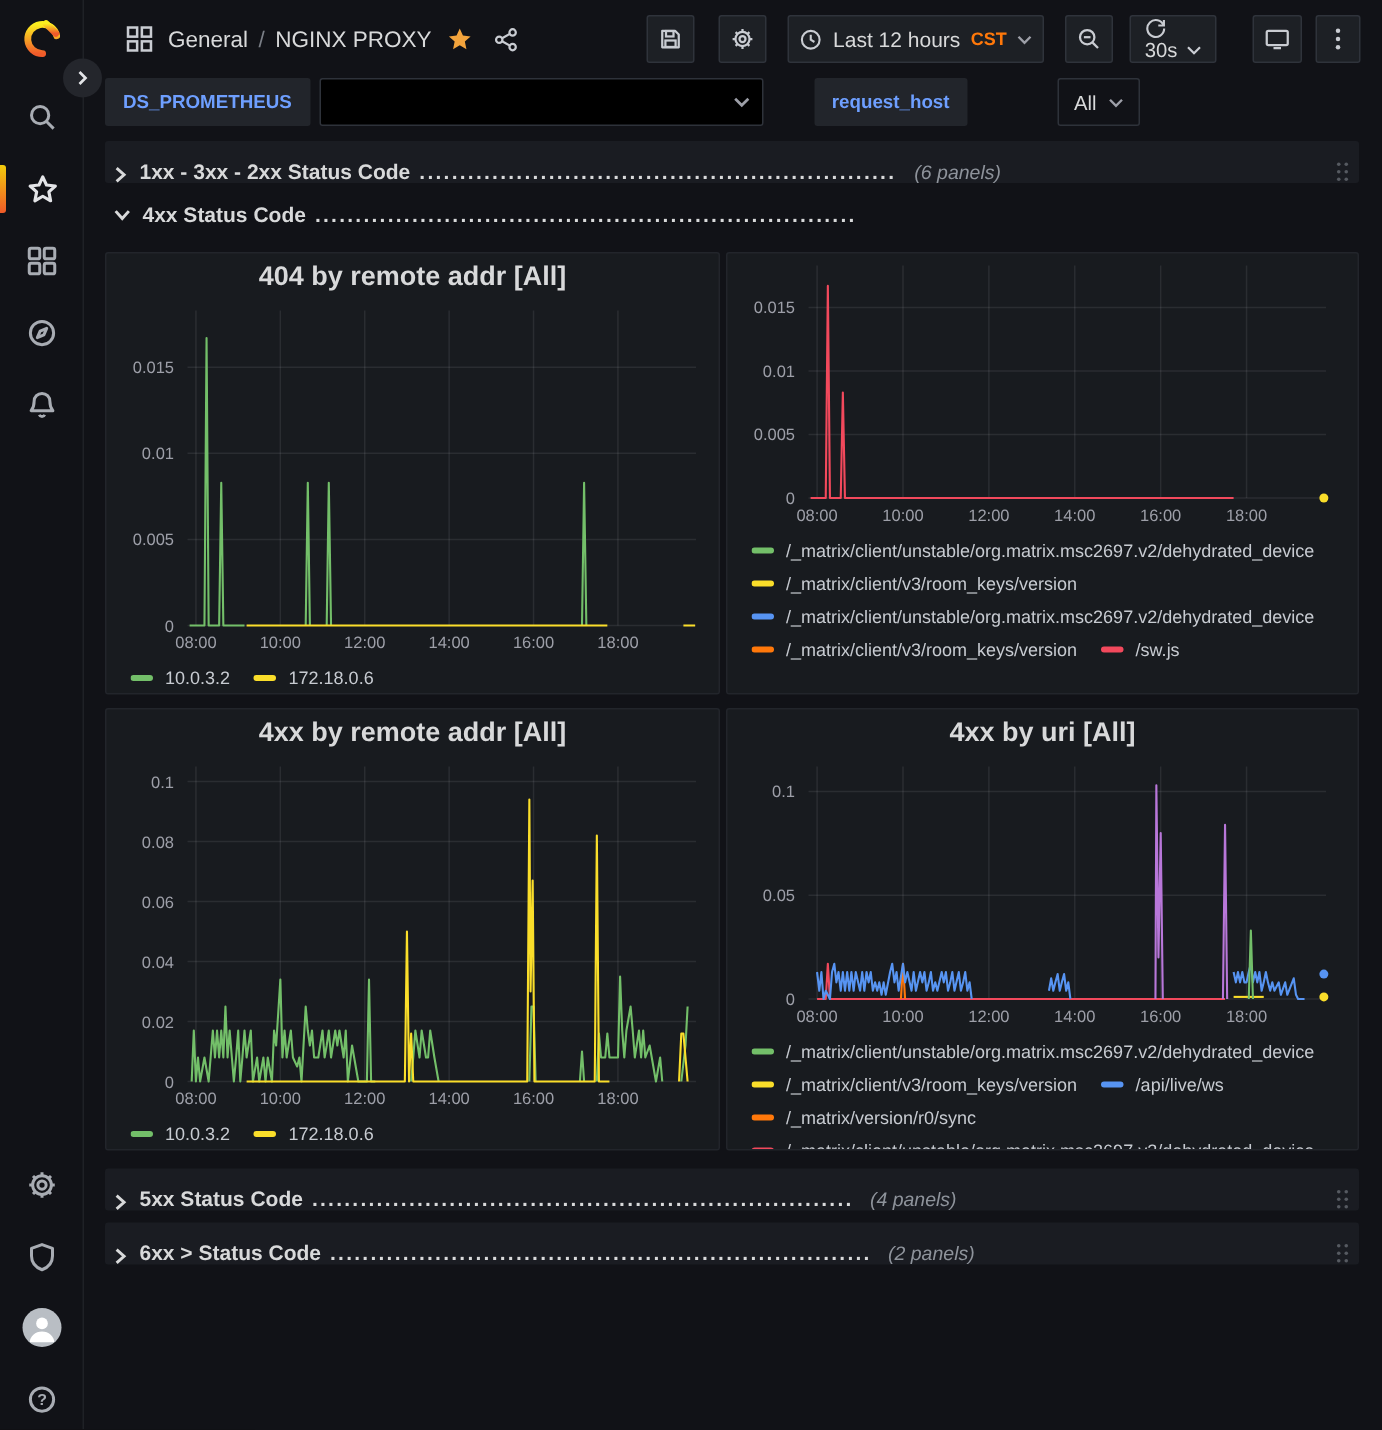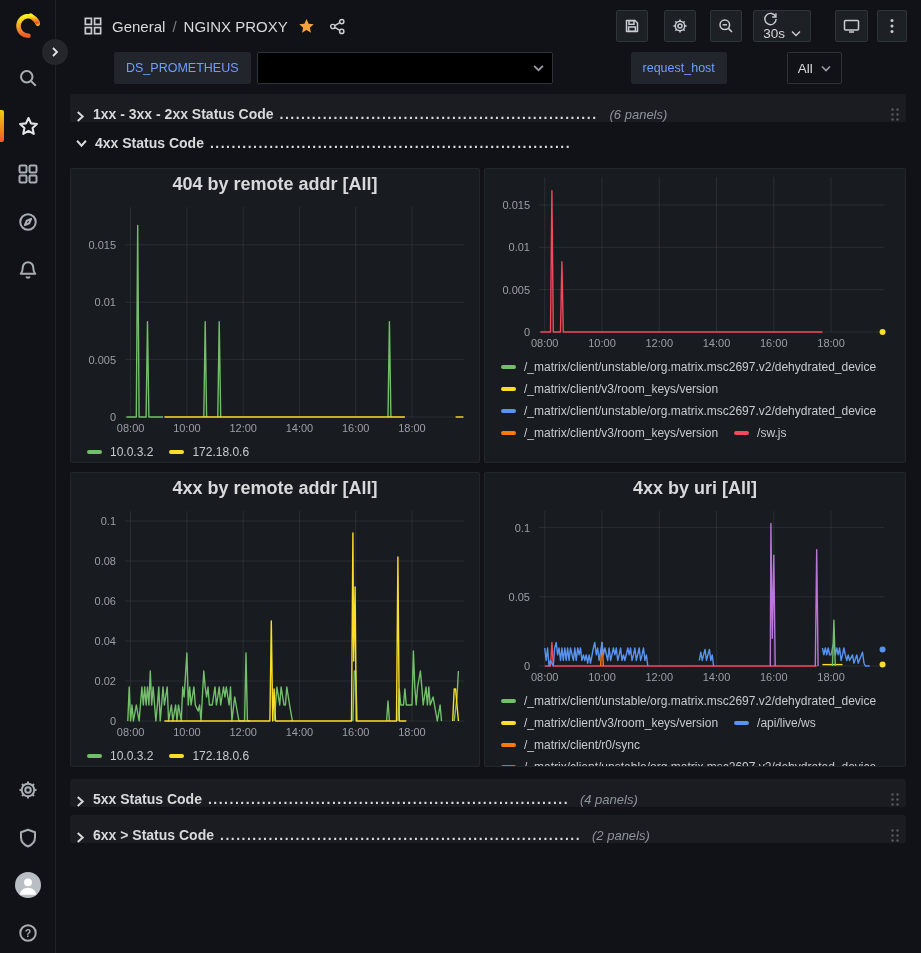--- a/index.html
+++ b/index.html
@@ -31,21 +31,21 @@
   .tbtn .lbl { font-size:14px; }
   .tz { font-size:12px; color:#ff780a; font-weight:700; }
   .caret svg { stroke:#9d9fa8; stroke-width:1.6; }
   .btn-group { display:flex; align-items:stretch; height:32px; background:#1d2025; border:1px solid #2f333b; border-radius:2px;flex-direction:column; }
   .btn-group .seg { display:flex; align-items:center; gap:6px; padding:0 9px; cursor:pointer; }
   .btn-group .seg svg { stroke:#c9ccd2; fill:none; stroke-width:1.5; }
   .btn-group .divider { width:1px; background:#2f333b; }
 
   
   .varbar { height:36px; display:flex; align-items:flex-start; padding:0 14px; gap:6px; }
-  .var-label { height:32px; line-height:32px; padding:0 12px; background:#22252b; border-radius:2px; color:#6e9fff; font-size:12.5px; font-weight:400; cursor:pointer;margin-left:44px; }
+  .var-label { height:32px; line-height:32px; padding:0 12px; background:#22252b; border-radius:2px; color:#6e9fff; font-size:12.5px; font-weight:700; cursor:pointer; }
   .var-select { height:32px; display:flex; align-items:center; justify-content:flex-end; background:#000; border:1px solid #2e323a; border-radius:2px; cursor:pointer; }
   .var-select.ds { width:296px; padding-right:8px; }
   .var-select.plain { background:transparent; padding:0 10px; gap:8px;margin-left:40px; }
   .var-select .val { font-size:13.5px; color:#d8d9da; }
   .gap28 { width:22px; }
   .gap8 { width:8px; }
 
   
   .dash { padding:6px 15px 8px 14px; }
   .rowhdr { display:flex; align-items:center; height:28px; border-radius:2px; cursor:pointer; }
@@ -192,20 +192,33 @@
           <rect x="5" y="2.7" width="5" height="3.6"></rect>
             <rect x="4.6" y="9" width="6.8" height="4.3"></rect>
         </svg>
       </button>
       <button class="tbtn" style="margin-right:14px">
         <svg width="16" height="16" viewBox="0 0 16 16">
           <circle cx="8" cy="8" r="2"></circle>
           <path d="M8 1.4v1.8M8 12.8v1.8M1.4 8h1.8M12.8 8h1.8M3.4 3.4l1.3 1.3M11.3 11.3l1.3 1.3M12.6 3.4l-1.3 1.3M4.7 11.3l-1.3 1.3"></path>
           <circle cx="8" cy="8" r="4.7"></circle>
         </svg>
+      </button>
+      <button class="tbtn" style="margin-right:14px">
+        <svg width="15" height="15" viewBox="0 0 16 16">
+          <circle cx="8" cy="8" r="6.3"></circle>
+            <polyline points="8,4.4 8,8 10.6,9.6"></polyline>
+        </svg>
+        <span class="lbl">Last 12 hours</span>
+        <span class="tz">CST</span>
+        <span class="caret" style="display:flex">
+          <svg width="10" height="7" viewBox="0 0 10 7">
+              <polyline points="1,1.5 5,5.5 9,1.5" fill="none"></polyline>
+            </svg>
+        </span>
       </button>
       <button class="tbtn" style="margin-right:11px">
         <svg width="16" height="16" viewBox="0 0 16 16">
           <circle cx="6.8" cy="6.8" r="4.8"></circle>
             <line x1="10.4" y1="10.4" x2="14" y2="14"></line>
             <line x1="4.6" y1="6.8" x2="9" y2="6.8"></line>
         </svg>
       </button>
       <span class="btn-group" style="margin-right:24px">
         <span class="seg">
@@ -500,21 +513,21 @@
                   <span class="llb">/_matrix/client/v3/room_keys/version</span>
                 </span>
                 <span class="litem">
                   <span class="lsw" style="background: rgb(87, 148, 242);"></span>
                   <span class="llb">/api/live/ws</span>
                 </span>
               </div>
               <div class="lrow">
                 <span class="litem">
                   <span class="lsw" style="background: rgb(255, 120, 10);"></span>
-                  <span class="llb">/_matrix/client/r0/sync</span>
+                  <span class="llb">/_matrix/version/r0/sync</span>
                 </span>
               </div>
               <div class="lrow">
                 <span class="litem">
                   <span class="lsw" style="background: rgb(242, 73, 92);"></span>
                   <span class="llb">/_matrix/client/unstable/org.matrix.msc2697.v2/dehydrated_device</span>
                 </span>
               </div>
             </div>
         </section>

